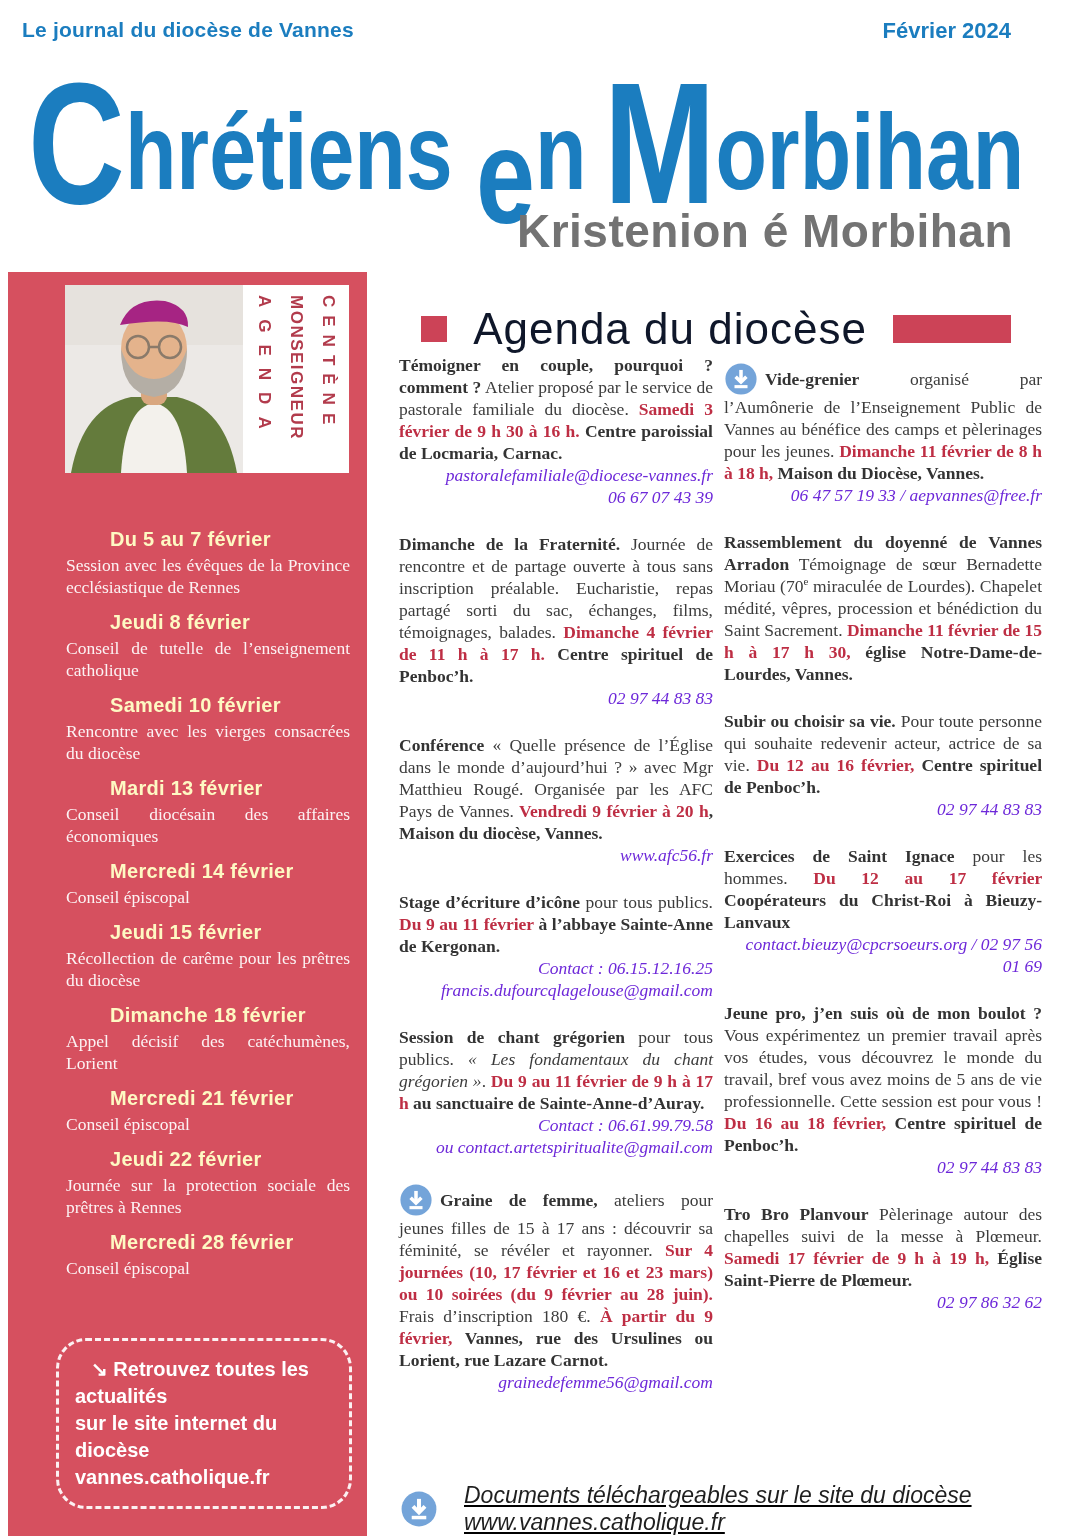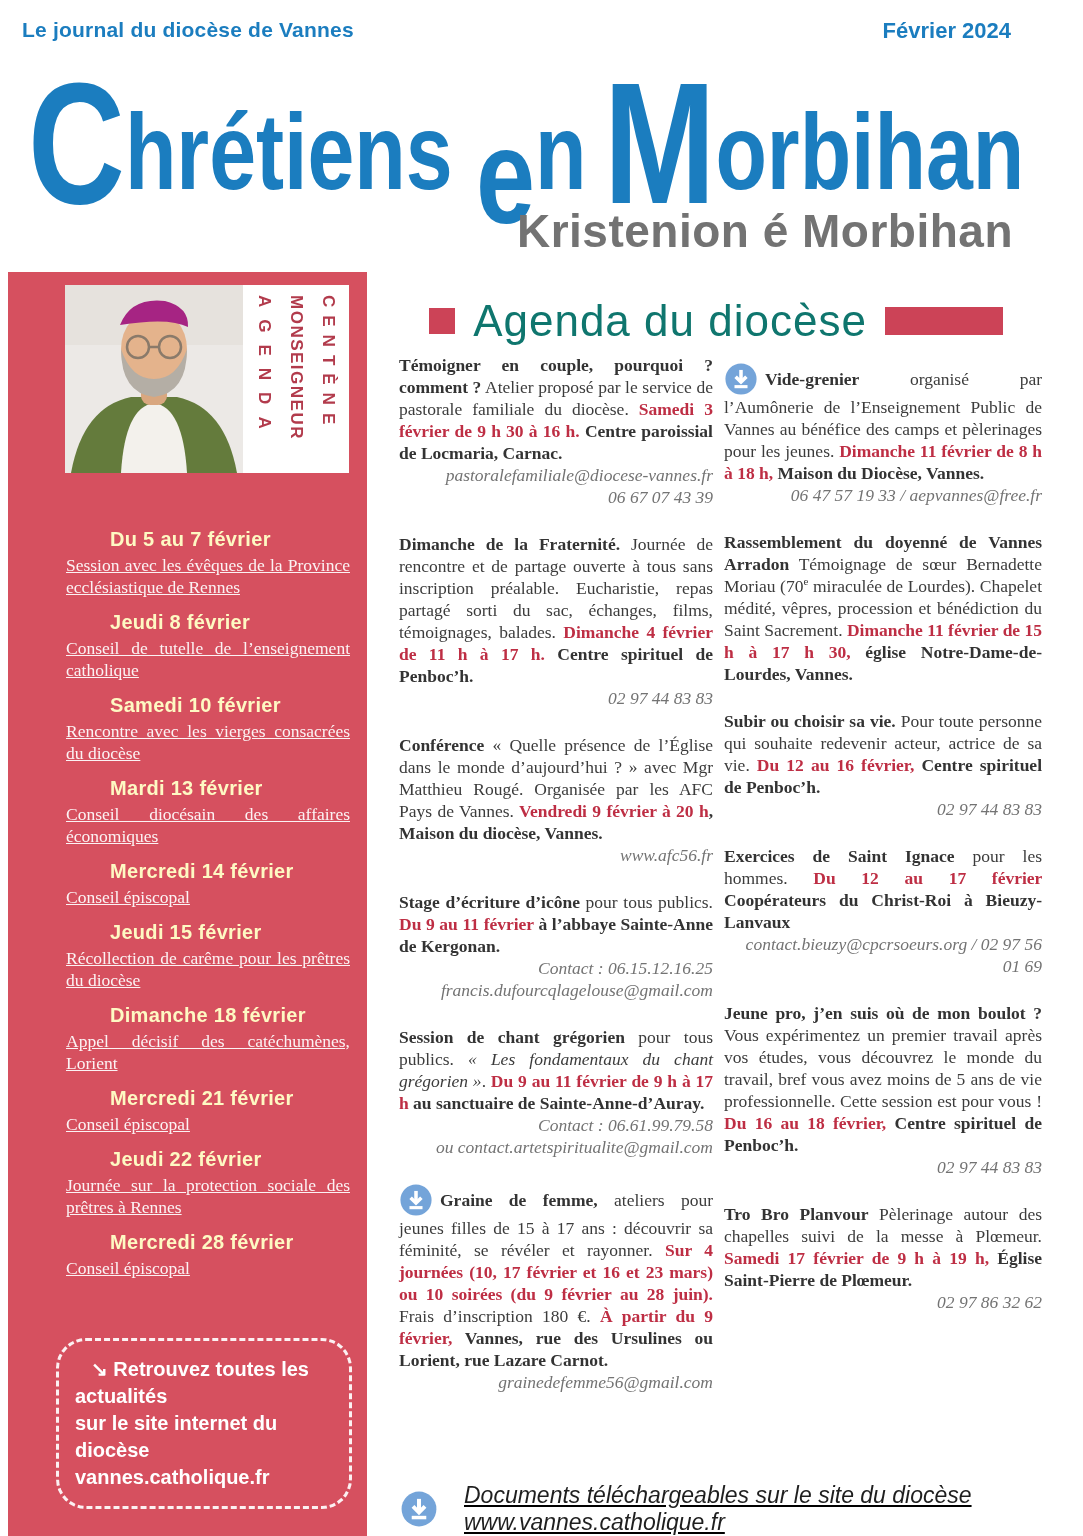--- a/index.html
+++ b/index.html
@@ -31,46 +31,46 @@
           gap:12px;padding:10px 0;box-sizing:border-box;}
   .vlabel{writing-mode:vertical-rl;font:bold 17px "Liberation Sans",sans-serif;color:#B23B4C;}
   .vlabel:nth-child(1){letter-spacing:12px;}
   .vlabel:nth-child(2){letter-spacing:1.5px;}
   .vlabel:nth-child(3){letter-spacing:8px;}
 
   .agenda-list{position:absolute;left:58px;top:256px;width:284px;}
   .agenda-item{margin-bottom:13px;}
   .a-date{font:bold 20px "Liberation Sans",sans-serif;color:#fef9c3;margin-bottom:3px;letter-spacing:.3px;margin-left:44px;}
   .a-desc{font:17.5px "Liberation Serif",serif;color:rgba(255,255,255,.93);
-          text-align:justify;line-height:22px;text-decoration:underline;}
+          text-align:justify;line-height:22px;}
 
   .info-box{position:absolute;left:48px;top:1066px;width:258px;border:3px dashed rgba(255,255,255,.92);
             border-radius:30px;padding:15px 16px;font:bold 20px "Liberation Sans",sans-serif;
             color:#fff;line-height:27px;}
   .info-box .first-line{text-indent:16px;}
   .arrow{font-weight:bold;}
 
   
   .section-row{position:absolute;left:380px;top:296px;width:672px;display:flex;
                align-items:center;justify-content:center;gap:18px;}
   .sq{width:26px;height:26px;background:#CC4357;}
-  .section-title{font:44px "Liberation Sans",sans-serif;font-weight:normal;color:#0f766e;
-                 margin:0;letter-spacing:1px;}
+  .section-title{font:44px "Liberation Sans",sans-serif;font-weight:normal;color:#0f172a;
+                 margin:8px;letter-spacing:1px;}
   .bar{width:118px;height:28px;background:#CC4357;}
 
   .col{position:absolute;font-size:17.5px;line-height:22px;color:#3C3C3C;}
   #col-0{left:399px;top:354px;width:314px;}
   #col-1{left:724px;top:362px;width:318px;}
   .entry-block{margin-bottom:25px;}
   .entry{margin:0;text-align:justify;}
   .sg-b{font-weight:bold;color:#333;}
   .sg-r{font-weight:bold;color:#BE2E44;}
   .sg-i{font-style:italic;}
   .entry sup{font-size:11px;line-height:0;}
-  .contact{font-style:italic;text-align:right;line-height:22px;color:#737373;}
+  .contact{font-style:italic;text-align:right;line-height:22px;color:#6d28d9;}
 
   .dl-icon{display:inline-block;width:34px;height:34px;vertical-align:-11px;margin-right:7px;}
   .dl-icon svg{width:100%;height:100%;display:block;}
 
   
   .footer{position:absolute;left:400px;top:1482px;width:650px;display:flex;align-items:center;gap:26px;text-decoration:underline;}
   .footer .dl-icon{width:38px;height:38px;vertical-align:middle;margin:0;flex:0 0 auto;}
   .footer-text{font:italic 23px "Liberation Sans",sans-serif;color:#1f1f1f;}
 </style>
 </head>

